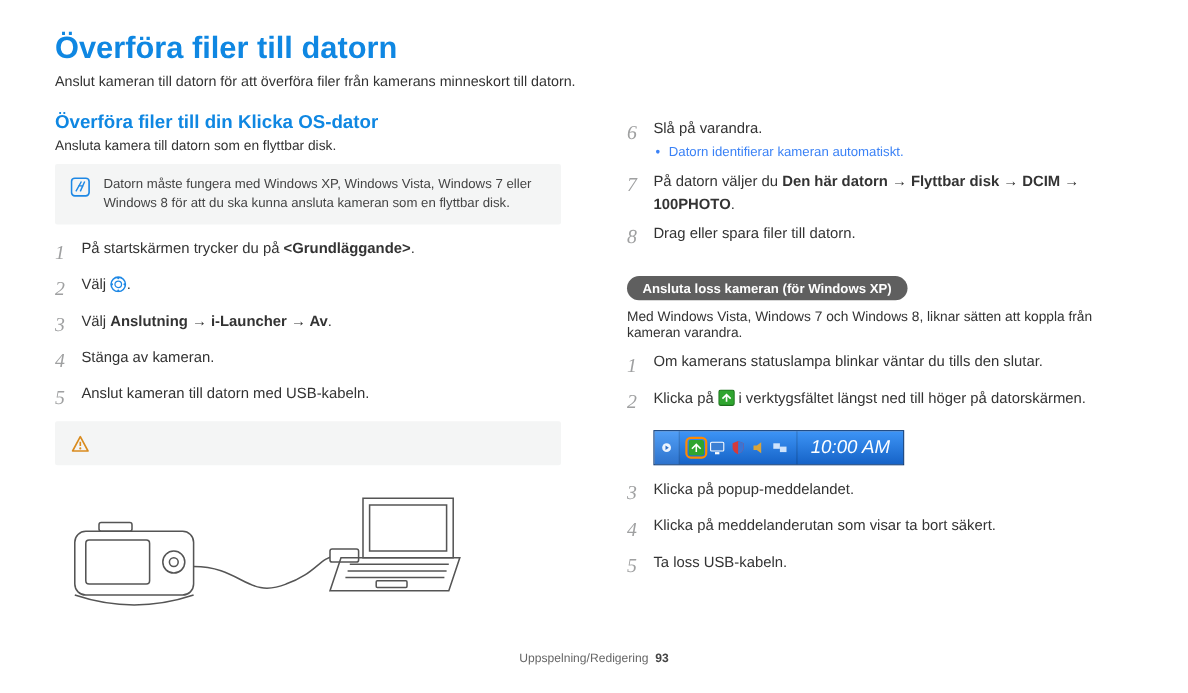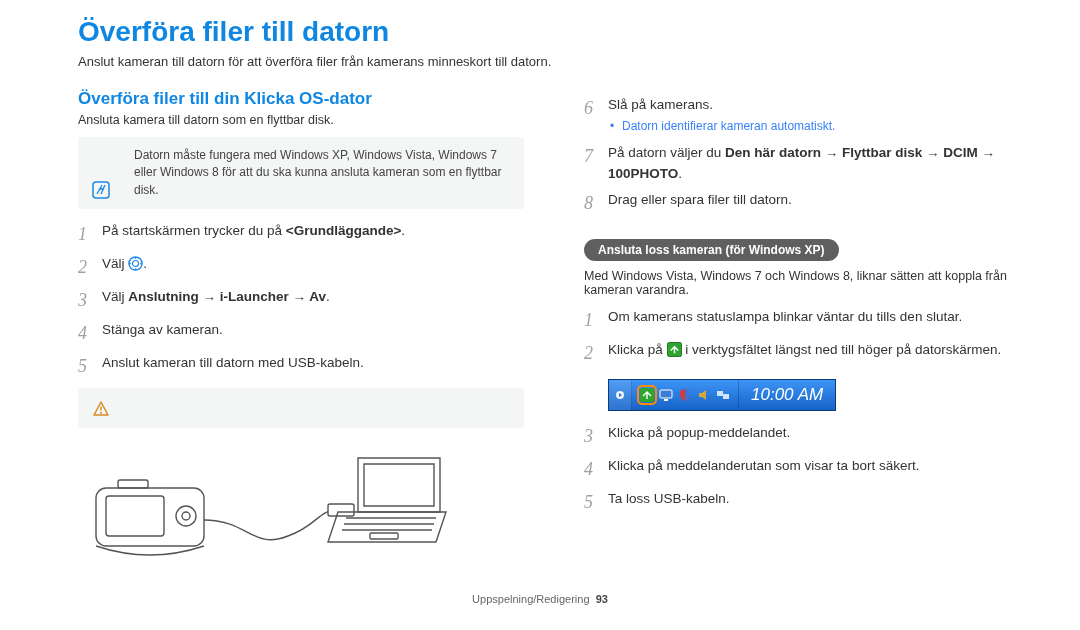--- a/index.html
+++ b/index.html
@@ -7,22 +7,21 @@
     padding: 0;
     font-family: "Segoe UI", Arial, sans-serif;
     background: #fff;
     color: #333;
     width: 1080px;
     height: 630px;
     box-sizing: border-box;
     position: relative;
   }
   .page {
-    padding: 16px 50px 10px 50px;
-    margin-left: 28px;
+    padding: 28px 50px 10px 50px;
   }
   h1.title {
     color: #0f87e2;
     font-size: 28px;
     font-weight: 700;
     margin: 0 0 6px 0;
   }
   .subtitle-line {
     font-size: 13px;
     color: #333;
@@ -41,27 +40,27 @@
     font-size: 17px;
     font-weight: 700;
     margin: 0 0 4px 0;
   }
   .small {
     font-size: 12.5px;
     margin: 2px 0 10px 0;
   }
   .note-box {
     display: flex;
-    gap: 24px;
+    gap: 12px;
     background: #f4f5f5;
     padding: 10px 14px;
     border-radius: 2px;
     font-size: 12px;
     color: #444;
-    align-items: flex-end;
+    align-items: flex-start;
     margin: 8px 0 12px 0;
     line-height: 1.45;
   }
   .note-icon {
     width: 18px;
     height: 18px;
     flex-shrink: 0;
     margin-top: 2px;
   }
   ol.numlist {
@@ -273,21 +272,21 @@
           </g>
         </svg>
       </div>
     </div>
 
     <div class="col">
       <ol class="numlist" style="margin-top:0">
         <li>
             <span class="num">6</span>
           <span class="content">
-            <span>Slå på kamerans.</span>
+            <span>Slå på varandra.</span>
             <div class="bullet-sub">Datorn identifierar kameran automatiskt.</div>
           </span>
         </li>
         <li>
             <span class="num">7</span>
           <span class="content">
             <span>På datorn väljer du </span><b>Den här datorn → Flyttbar disk → DCIM → 100PHOTO</b><span>.</span>
           </span>
         </li>
         <li>

